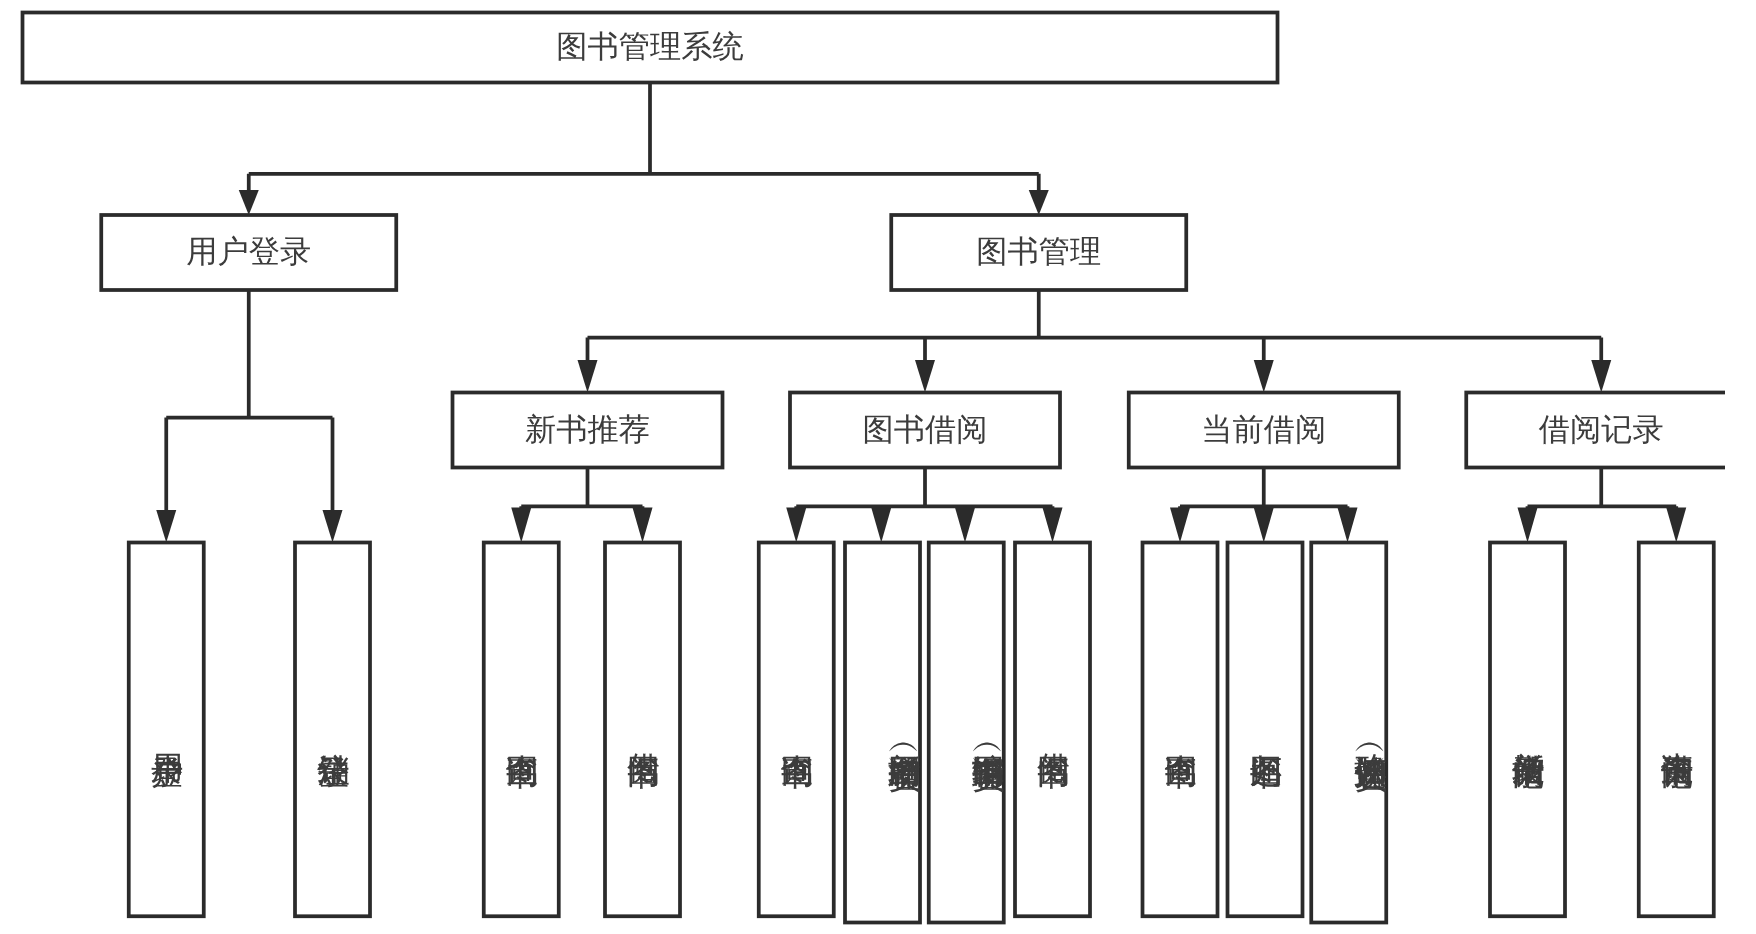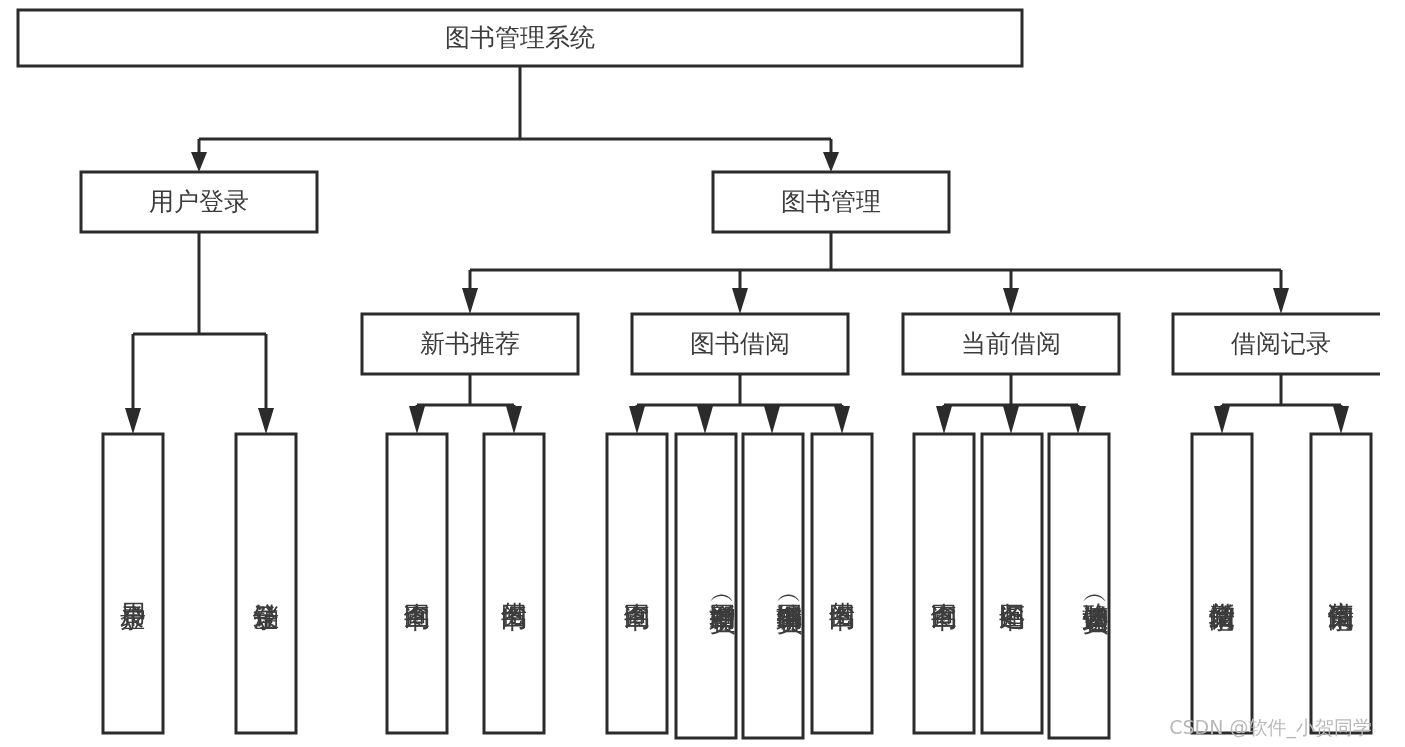--- a/index.html
+++ b/index.html
@@ -197,14 +197,13 @@
   <div class="leaf-label" style="left:743px;top:440px;width:60px;height:292px;align-items:flex-start;">编辑图书（管理员）</div>
   <div class="leaf-label" style="left:812px;top:434px;width:60px;height:299px;">借阅图书</div>
 
   <div class="leaf-label" style="left:914px;top:434px;width:60px;height:299px;">查询图书</div>
   <div class="leaf-label" style="left:982px;top:434px;width:60px;height:299px;">归还图书</div>
   <div class="leaf-label" style="left:1049px;top:440px;width:60px;height:292px;align-items:flex-start;">确认归还（管理员）</div>
 
   <div class="leaf-label" style="left:1192px;top:434px;width:60px;height:299px;">新增借阅记录</div>
   <div class="leaf-label" style="left:1311px;top:434px;width:60px;height:299px;">查询借阅记录</div>
 
-  <div class="watermark">CSDN @软件_小贺同学</div>
 </div>
 
 </body></html>

